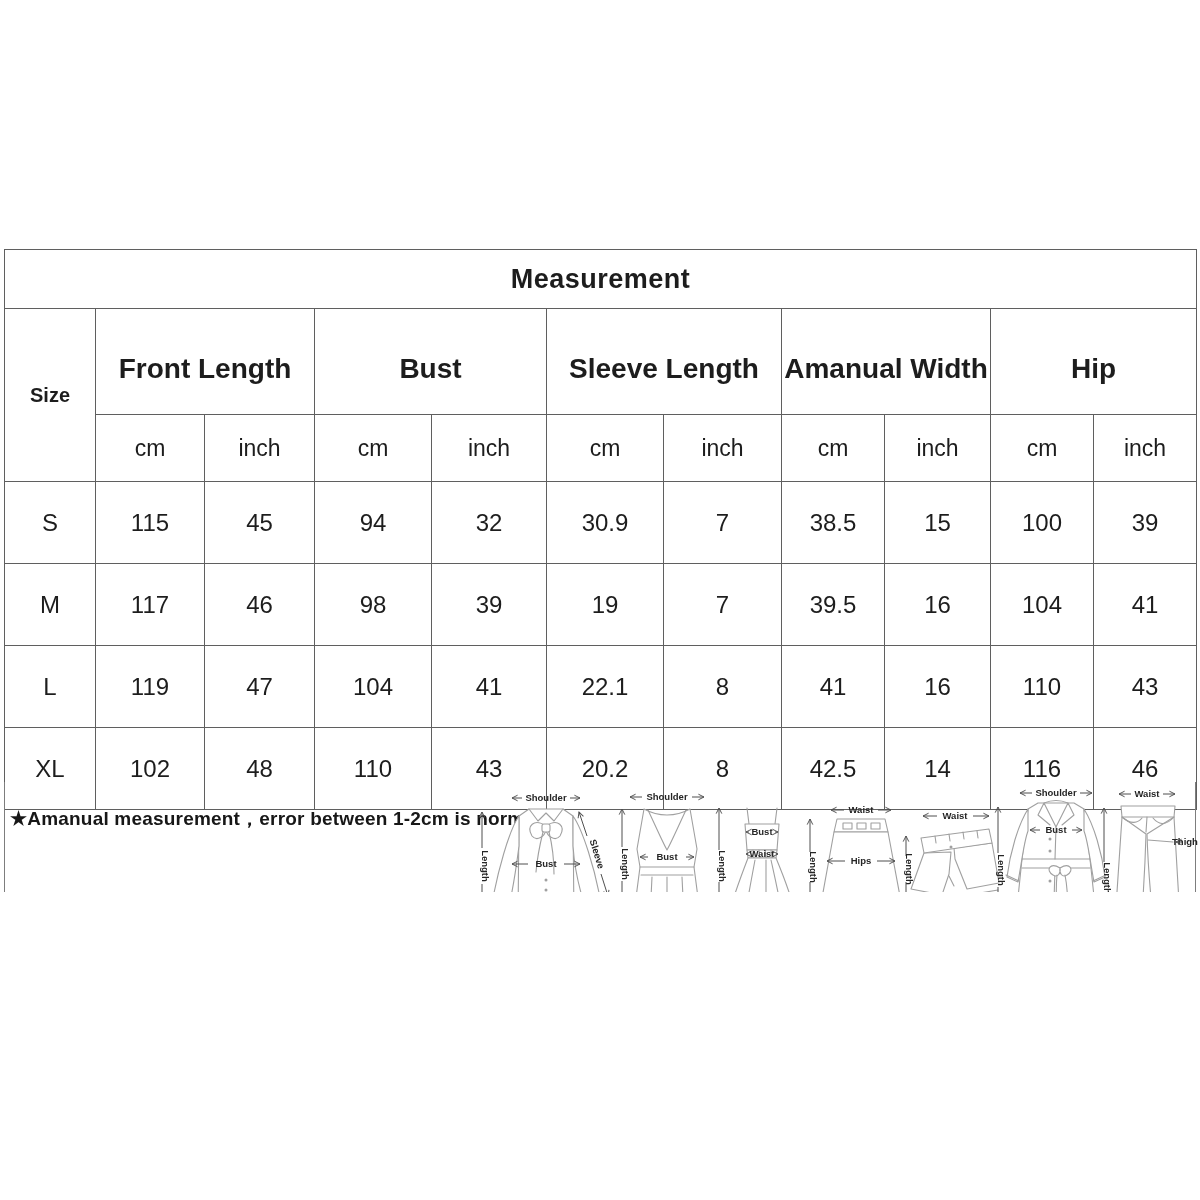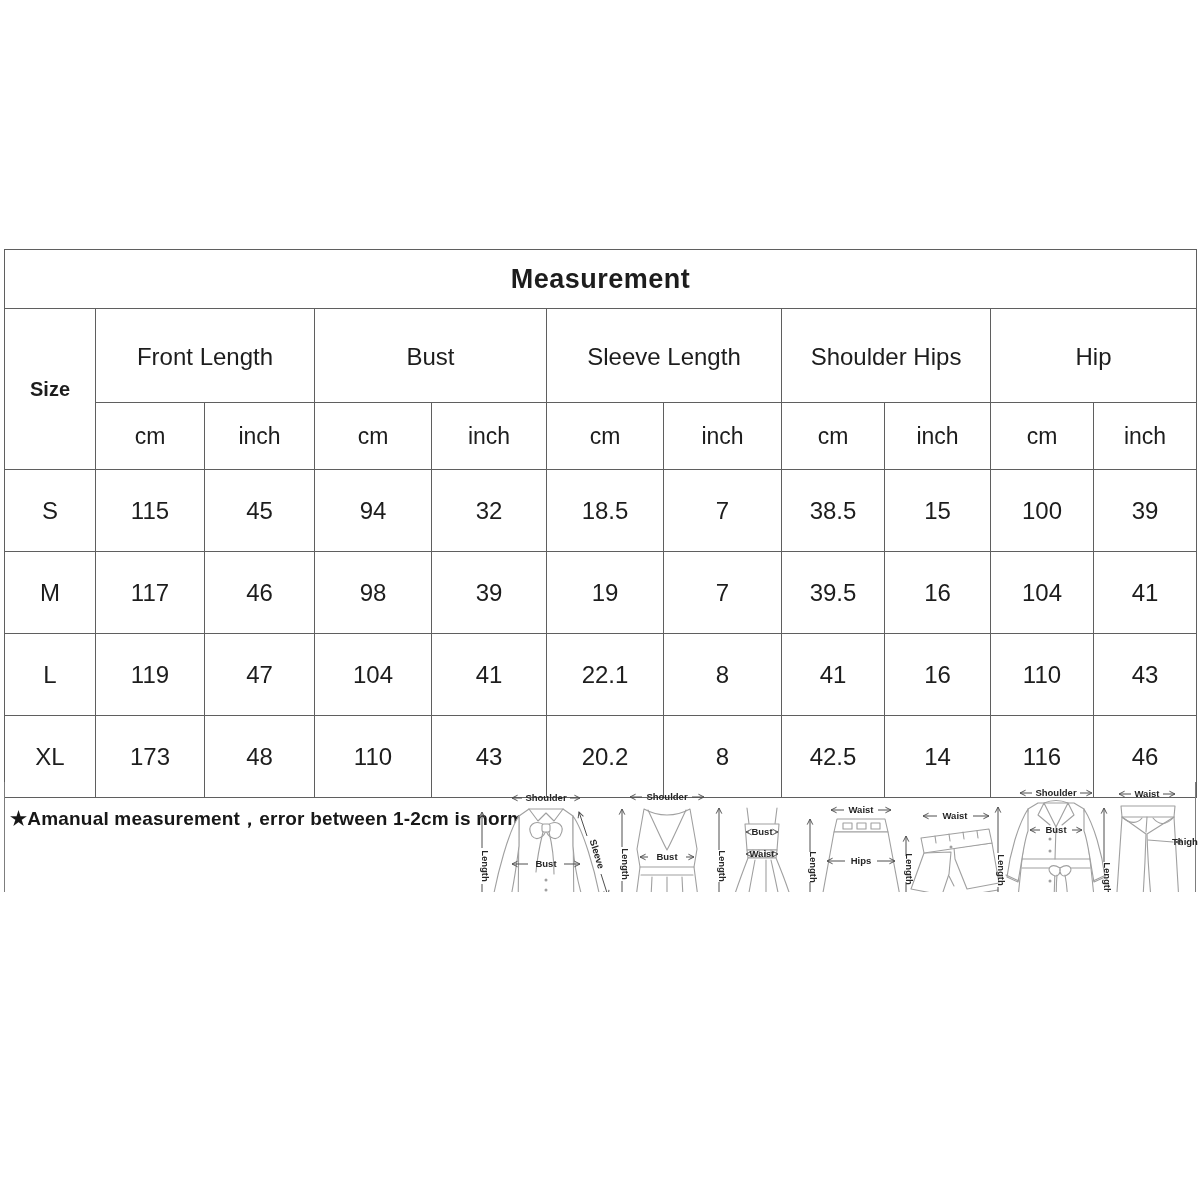--- a/index.html
+++ b/index.html
@@ -6,21 +6,21 @@
   .canvas{position:relative;width:1200px;height:892px;background:#ffffff;overflow:hidden;
           font-family:"Liberation Sans",sans-serif;color:#1d1d1d;}
 
   
   table.size-table{position:absolute;left:4px;top:249px;width:1192px;border-collapse:collapse;
                    table-layout:fixed;background:#ffffff;}
   table.size-table td{border:1px solid #5f5f5f;text-align:center;vertical-align:middle;
                       color:#1d1d1d;overflow:hidden;}
   tr.r-title td{height:56px;font-size:27px;font-weight:600;letter-spacing:.5px;}
   tr.r-group td{height:88px;}
-  td.c-group{font-size:24px;font-weight:400;vertical-align:top;padding-top:4px;}
+  td.c-group{font-size:28px;font-weight:700;vertical-align:top;padding-top:16px;}
   td.c-size{font-size:20px;font-weight:600;vertical-align:middle;}
   tr.r-unit td{height:64px;font-size:23px;font-weight:400;}
   tr.r-data td{height:79px;font-size:24px;font-weight:400;}
 
   
   .bottom-box{position:absolute;left:4px;top:782px;width:1192px;height:168px;box-sizing:border-box;
               border-left:1px solid #7d7d7d;border-right:1px solid #7d7d7d;border-bottom:1px solid #7d7d7d;}
   .note{position:absolute;left:10px;top:806px;font-size:19px;font-weight:600;color:#171717;
         letter-spacing:.2px;white-space:nowrap;}
 
@@ -61,42 +61,42 @@
     </colgroup>
     <tbody>
       <tr class="r-title">
         <td colspan="11">Measurement</td>
       </tr>
       <tr class="r-group">
         <td rowspan="2" class="c-size">Size</td>
         <td colspan="2" class="c-group">Front Length</td>
         <td colspan="2" class="c-group">Bust</td>
         <td colspan="2" class="c-group">Sleeve Length</td>
-        <td colspan="2" class="c-group">Shoulder Hips</td>
+        <td colspan="2" class="c-group">Amanual Width</td>
         <td colspan="2" class="c-group">Hip</td>
       </tr>
       <tr class="r-unit">
         <td>cm</td>
         <td>inch</td>
         <td>cm</td>
         <td>inch</td>
         <td>cm</td>
         <td>inch</td>
         <td>cm</td>
         <td>inch</td>
         <td>cm</td>
         <td>inch</td>
       </tr>
       <tr class="r-data">
         <td>S</td>
         <td>115</td>
         <td>45</td>
         <td>94</td>
         <td>32</td>
-        <td>18.5</td>
+        <td>30.9</td>
         <td>7</td>
         <td>38.5</td>
         <td>15</td>
         <td>100</td>
         <td>39</td>
       </tr>
       <tr class="r-data">
         <td>M</td>
         <td>117</td>
         <td>46</td>
@@ -117,21 +117,21 @@
         <td>41</td>
         <td>22.1</td>
         <td>8</td>
         <td>41</td>
         <td>16</td>
         <td>110</td>
         <td>43</td>
       </tr>
       <tr class="r-data">
         <td>XL</td>
-        <td>173</td>
+        <td>102</td>
         <td>48</td>
         <td>110</td>
         <td>43</td>
         <td>20.2</td>
         <td>8</td>
         <td>42.5</td>
         <td>14</td>
         <td>116</td>
         <td>46</td>
       </tr>

